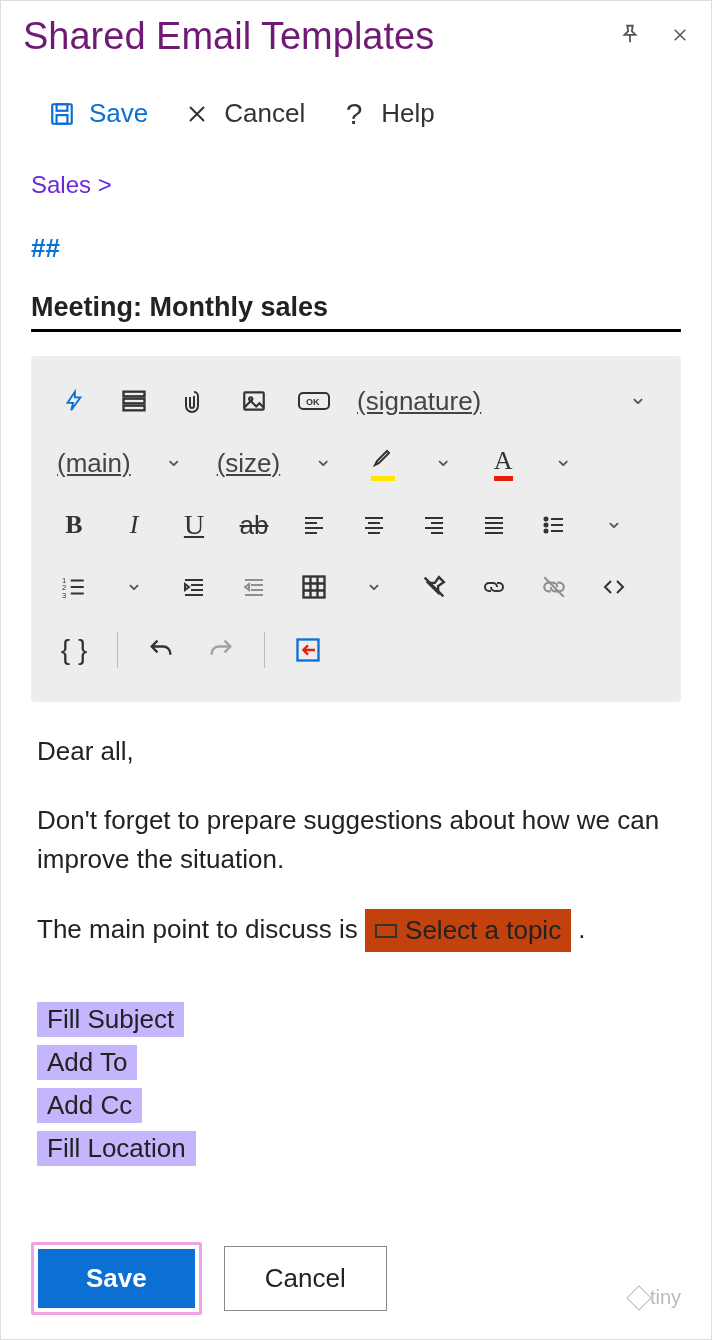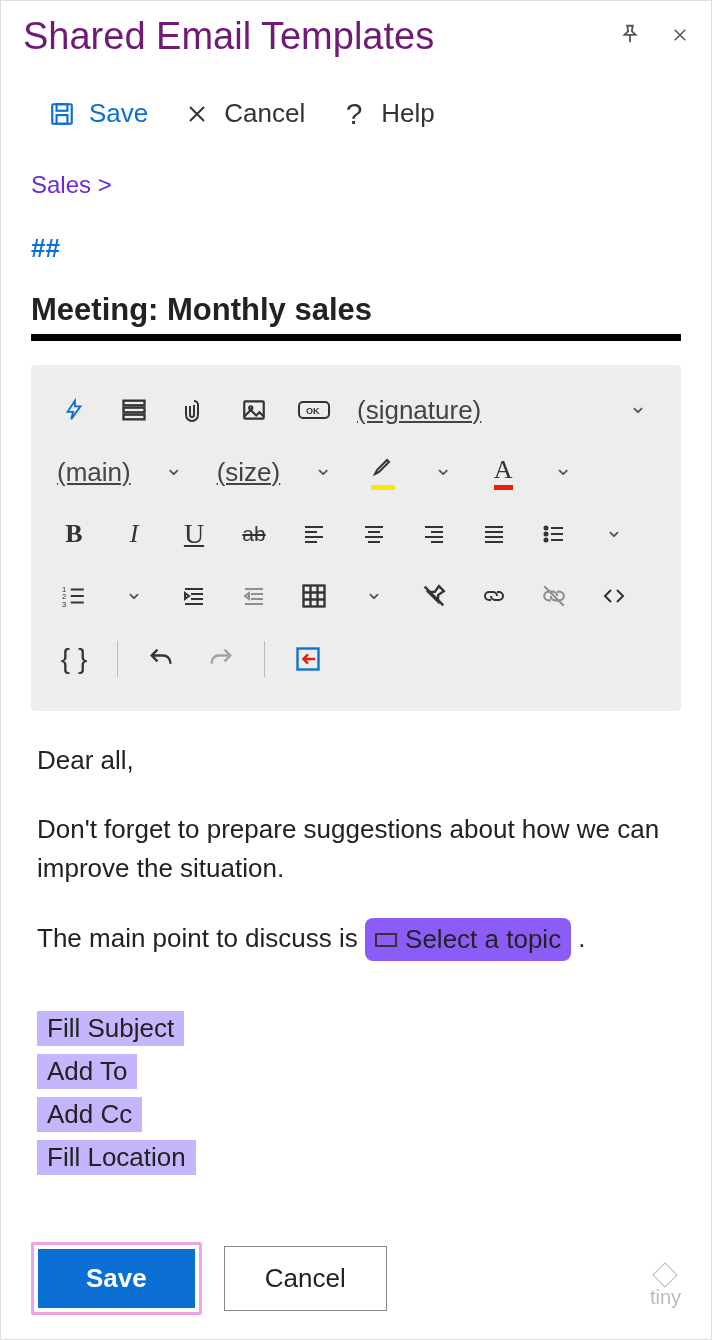--- a/index.html
+++ b/index.html
@@ -51,24 +51,24 @@
   font-size: 24px;
 }
 .shortcut {
   padding: 24px 30px 6px 30px;
   color: #0b6fd4;
   font-size: 26px;
   font-weight: 600;
 }
 .subject {
   padding: 22px 30px 6px 30px;
-  font-size: 31px;
+  font-size: 27px;
   font-weight: 700;
   color: #222;
-  border-bottom: 7px solid #000000;
+  border-bottom: 3px solid #000000;
   margin: 0 30px 0 30px;
   padding-left:0; padding-right:0;
 }
 .toolbar {
   margin: 24px 30px 0 30px;
   background: #ededed;
   border-radius: 4px;
   padding: 14px 16px 20px 16px;
 }
 .trow {
@@ -93,26 +93,25 @@
 }
 .chev-d::after { content: "⌄"; font-size: 22px; color:#555; position:relative; top:-4px;}
 .editor {
   padding: 30px 36px 10px 36px;
   font-size: 26px;
   color: #222;
   line-height: 1.5;
 }
 .editor p { margin-bottom: 30px; }
 .token {
-  background: #8b5cf6;
+  background: #c2410c;
   padding: 2px 10px;
   display: inline-flex;
   align-items: center;
   gap: 8px;
-  border-radius: 8px;
 }
 .token .box {
   width: 22px; height: 14px; border: 2px solid #333; display:inline-block;
 }
 .pill-list { padding: 10px 36px; }
 .pill {
   background: #c4b5fd;
   display: inline-block;
   padding: 2px 10px;
   font-size: 26px;
@@ -149,21 +148,21 @@
   padding: 16px 40px;
   cursor: pointer;
   color: #222;
 }
 .branding {
   position: absolute;
   right: 30px;
   bottom: 30px;
   color: #bbb;
   font-size: 20px;
-  display:flex; flex-direction:column; align-items:center; gap:2px;
+  display:flex; flex-direction:row; align-items:center; gap:2px;
 }
 .branding .diamond {
   width: 18px; height:18px; border:1px solid #bbb; transform: rotate(45deg);
 }
 svg { stroke: currentColor; fill: none; stroke-width: 2; }
 .sep { width:1px; height:36px; background:#bbb; }
 .bold-b { font-weight:900; font-size:30px; font-family:"Times New Roman",serif;}
 .ital-i { font-style:italic; font-size:30px; font-family:"Times New Roman",serif;}
 .hl { border-bottom:5px solid #fee600; }
 .tc { border-bottom:5px solid #e52207; font-family:"Times New Roman",serif; font-size:26px;}
@@ -268,21 +267,21 @@
     <span class="tb chev-d"></span>
     <span class="tb">
         <span class="tc">A</span>
       </span>
     <span class="tb chev-d"></span>
   </div>
   <div class="trow">
     <span class="tb bold-b">B</span>
     <span class="tb ital-i">I</span>
     <span class="tb" style="text-decoration:underline;font-family:'Times New Roman';font-size:28px;">U</span>
-    <span class="tb" style="font-size:21px;">
+    <span class="tb" style="font-size:26px;">
         <span style="text-decoration:line-through;">ab</span>
       </span>
     <span class="tb">
       <svg width="28" height="24" viewBox="0 0 24 24">
           <path d="M3 5h18M3 10h12M3 15h18M3 20h12"></path>
         </svg>
     </span>
     <span class="tb">
       <svg width="28" height="24" viewBox="0 0 24 24">
           <path d="M3 5h18M6 10h12M3 15h18M6 20h12"></path>

